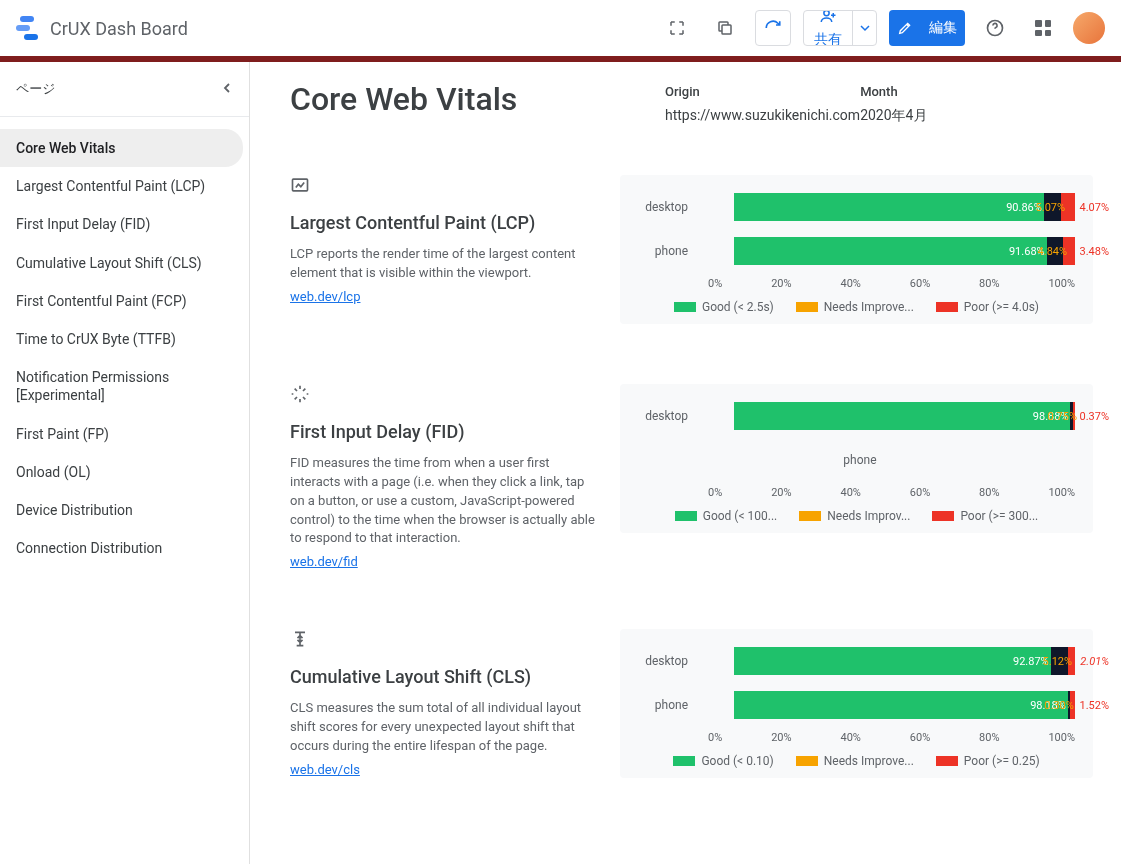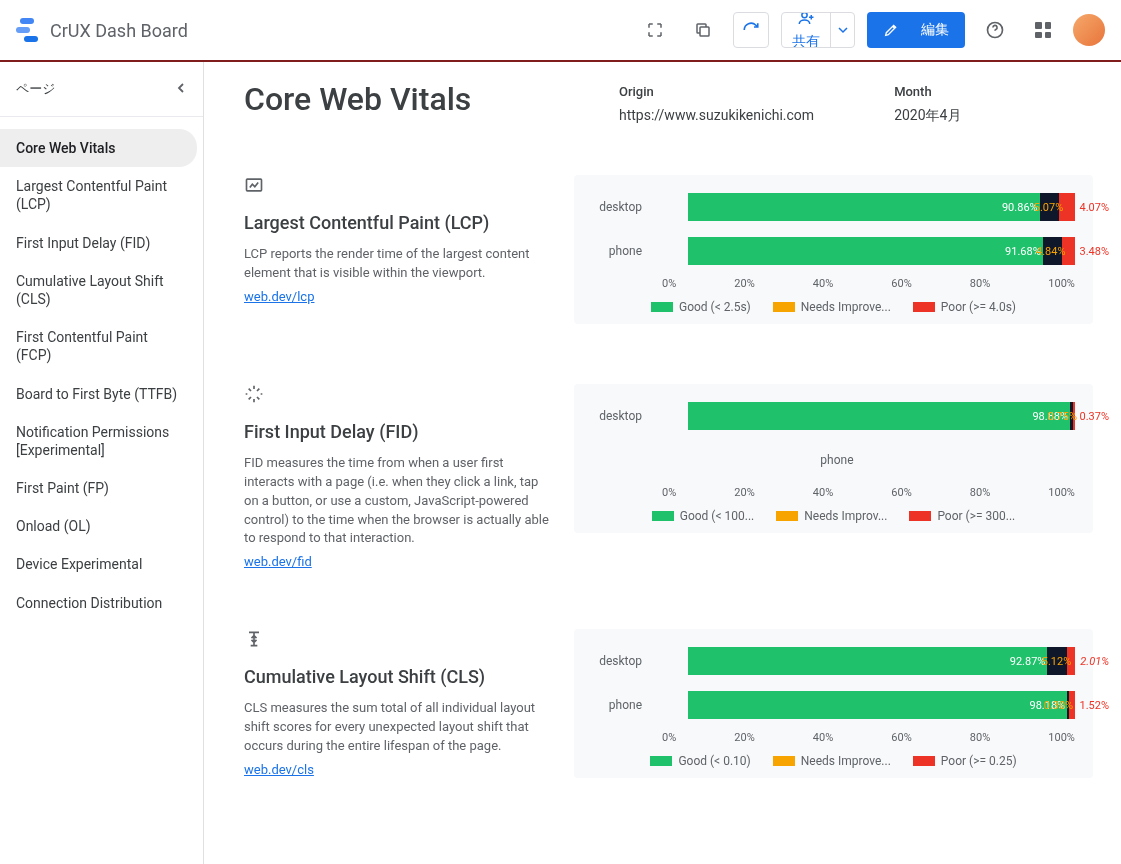--- a/index.html
+++ b/index.html
@@ -11,21 +11,21 @@
     width: 1121px;
     height: 864px;
     overflow: hidden;
   }
   
   .header {
     height: 62px;
     display: flex;
     align-items: center;
     padding: 0 16px;
-    border-bottom: 2px solid #7f1d1d;
+    border-bottom: 6px solid #7f1d1d;
   }
   .logo {
     display: flex; align-items: center; gap: 10px;
   }
   .logo-mark { width: 24px; height: 24px; position: relative; }
   .logo-mark .b1 { position:absolute; width:14px; height:6px; background:#4285f4; border-radius:3px; top:0; left:4px; }
   .logo-mark .b2 { position:absolute; width:14px; height:6px; background:#669df6; border-radius:3px; top:9px; left:0; }
   .logo-mark .b3 { position:absolute; width:14px; height:6px; background:#1a73e8; border-radius:3px; top:18px; left:8px; }
   .title {
     font-size: 18px; color:#5f6368; font-weight:400;
@@ -38,31 +38,31 @@
   }
   .icon-outlined { border:1px solid #dadce0; }
   .refresh-btn { color:#1a73e8; }
   .share-btn {
     display:flex; align-items:center; border:1px solid #dadce0; border-radius:4px;
     height:36px; overflow:hidden; color:#1a73e8; cursor:pointer;
   }
   .share-btn .main { display:flex; align-items:center; gap:6px; padding:0 10px; font-size:14px;flex-direction:column; }
   .share-btn .caret { border-left:1px solid #dadce0; width:24px; display:flex; align-items:center; justify-content:center; height:100%; }
   .edit-btn {
-    background:#1a73e8; color:#fff; display:flex; align-items:center; gap:22px;
-    height:36px; padding:0 16px; border-radius:4px; font-size:14px; cursor:pointer;
+    background:#1a73e8; color:#fff; display:flex; align-items:center; gap:16px;
+    height:36px; padding:0 8px; border-radius:4px; font-size:14px; cursor:pointer;
   }
   .avatar { width:32px; height:32px; border-radius:50%; background:linear-gradient(135deg,#f6a96b,#e8743b); }
   .grid-icon { display:grid; grid-template-columns:1fr 1fr; grid-template-rows:1fr 1fr; gap:3px; width:16px; height:16px; }
   .grid-icon span { background:#5f6368; border-radius:1px; }
 
   
   .body { display:flex; height:calc(864px - 62px); }
   .sidebar {
-    width:204px; border-right:1px solid #e0e0e0; background:#fff;
+    width:250px; border-right:1px solid #e0e0e0; background:#fff;
     display:flex; flex-direction:column;
   }
   .sidebar-header {
     display:flex; align-items:center; justify-content:space-between;
     padding:18px 16px; border-bottom:1px solid #e8eaed; color:#3c4043;
   }
   .sidebar-header .lbl { font-size:13px; }
   .chev { color:#5f6368; }
   .nav { padding-top:12px; }
   .nav-item {
@@ -73,21 +73,21 @@
 
   .main {
     flex:1; overflow:auto; padding:18px 28px 40px 40px;
     scrollbar-width:thin;
   }
   .main::-webkit-scrollbar { width:12px; }
   .main::-webkit-scrollbar-thumb { background:#dadce0; border-radius:6px; }
 
   .top-row { display:flex; align-items:flex-start; gap:40px; margin-bottom:50px; }
   .page-title { font-size:32px; font-weight:500; color:#3c4043; flex:0 0 335px; }
-  .meta { display:flex; gap:80px; flex:1; padding-top:4px;}
+  .meta { display:flex; flex:1; padding-top:4px;}
   .meta-block .label { font-size:13px; font-weight:500; color:#3c4043; margin-bottom:8px; }
   .meta-block .value { font-size:14px; color:#3c4043; }
 
   .metric-row {
     display:flex; gap:20px; margin-bottom:60px; align-items:flex-start;
   }
   .metric-info { width:310px; }
   .metric-icon { color:#5f6368; margin-bottom:14px; }
   .metric-title { font-size:18px; font-weight:500; color:#3c4043; margin-bottom:12px; }
   .metric-desc { font-size:13px; color:#5f6368; line-height:1.45; margin-bottom:6px; }
@@ -189,25 +189,25 @@
             <path d="M8 2L4 6l4 4" fill="none" stroke="#5f6368" stroke-width="1.8"></path>
           </svg>
       </span>
     </div>
     <div class="nav" id="nav">
         <div class="nav-item active">Core Web Vitals</div>
         <div class="nav-item">Largest Contentful Paint (LCP)</div>
         <div class="nav-item">First Input Delay (FID)</div>
         <div class="nav-item">Cumulative Layout Shift (CLS)</div>
         <div class="nav-item">First Contentful Paint (FCP)</div>
-        <div class="nav-item">Board to First Byte (TTFB)</div>
+        <div class="nav-item">Time to CrUX Byte (TTFB)</div>
         <div class="nav-item">Notification Permissions [Experimental]</div>
         <div class="nav-item">First Paint (FP)</div>
         <div class="nav-item">Onload (OL)</div>
-        <div class="nav-item">Device Experimental</div>
+        <div class="nav-item">Device Distribution</div>
         <div class="nav-item">Connection Distribution</div>
       </div>
   </div>
 
   <div class="main">
     <div class="top-row">
       <div class="page-title">Core Web Vitals</div>
       <div class="meta">
         <div class="meta-block">
           <div class="label">Origin</div>

